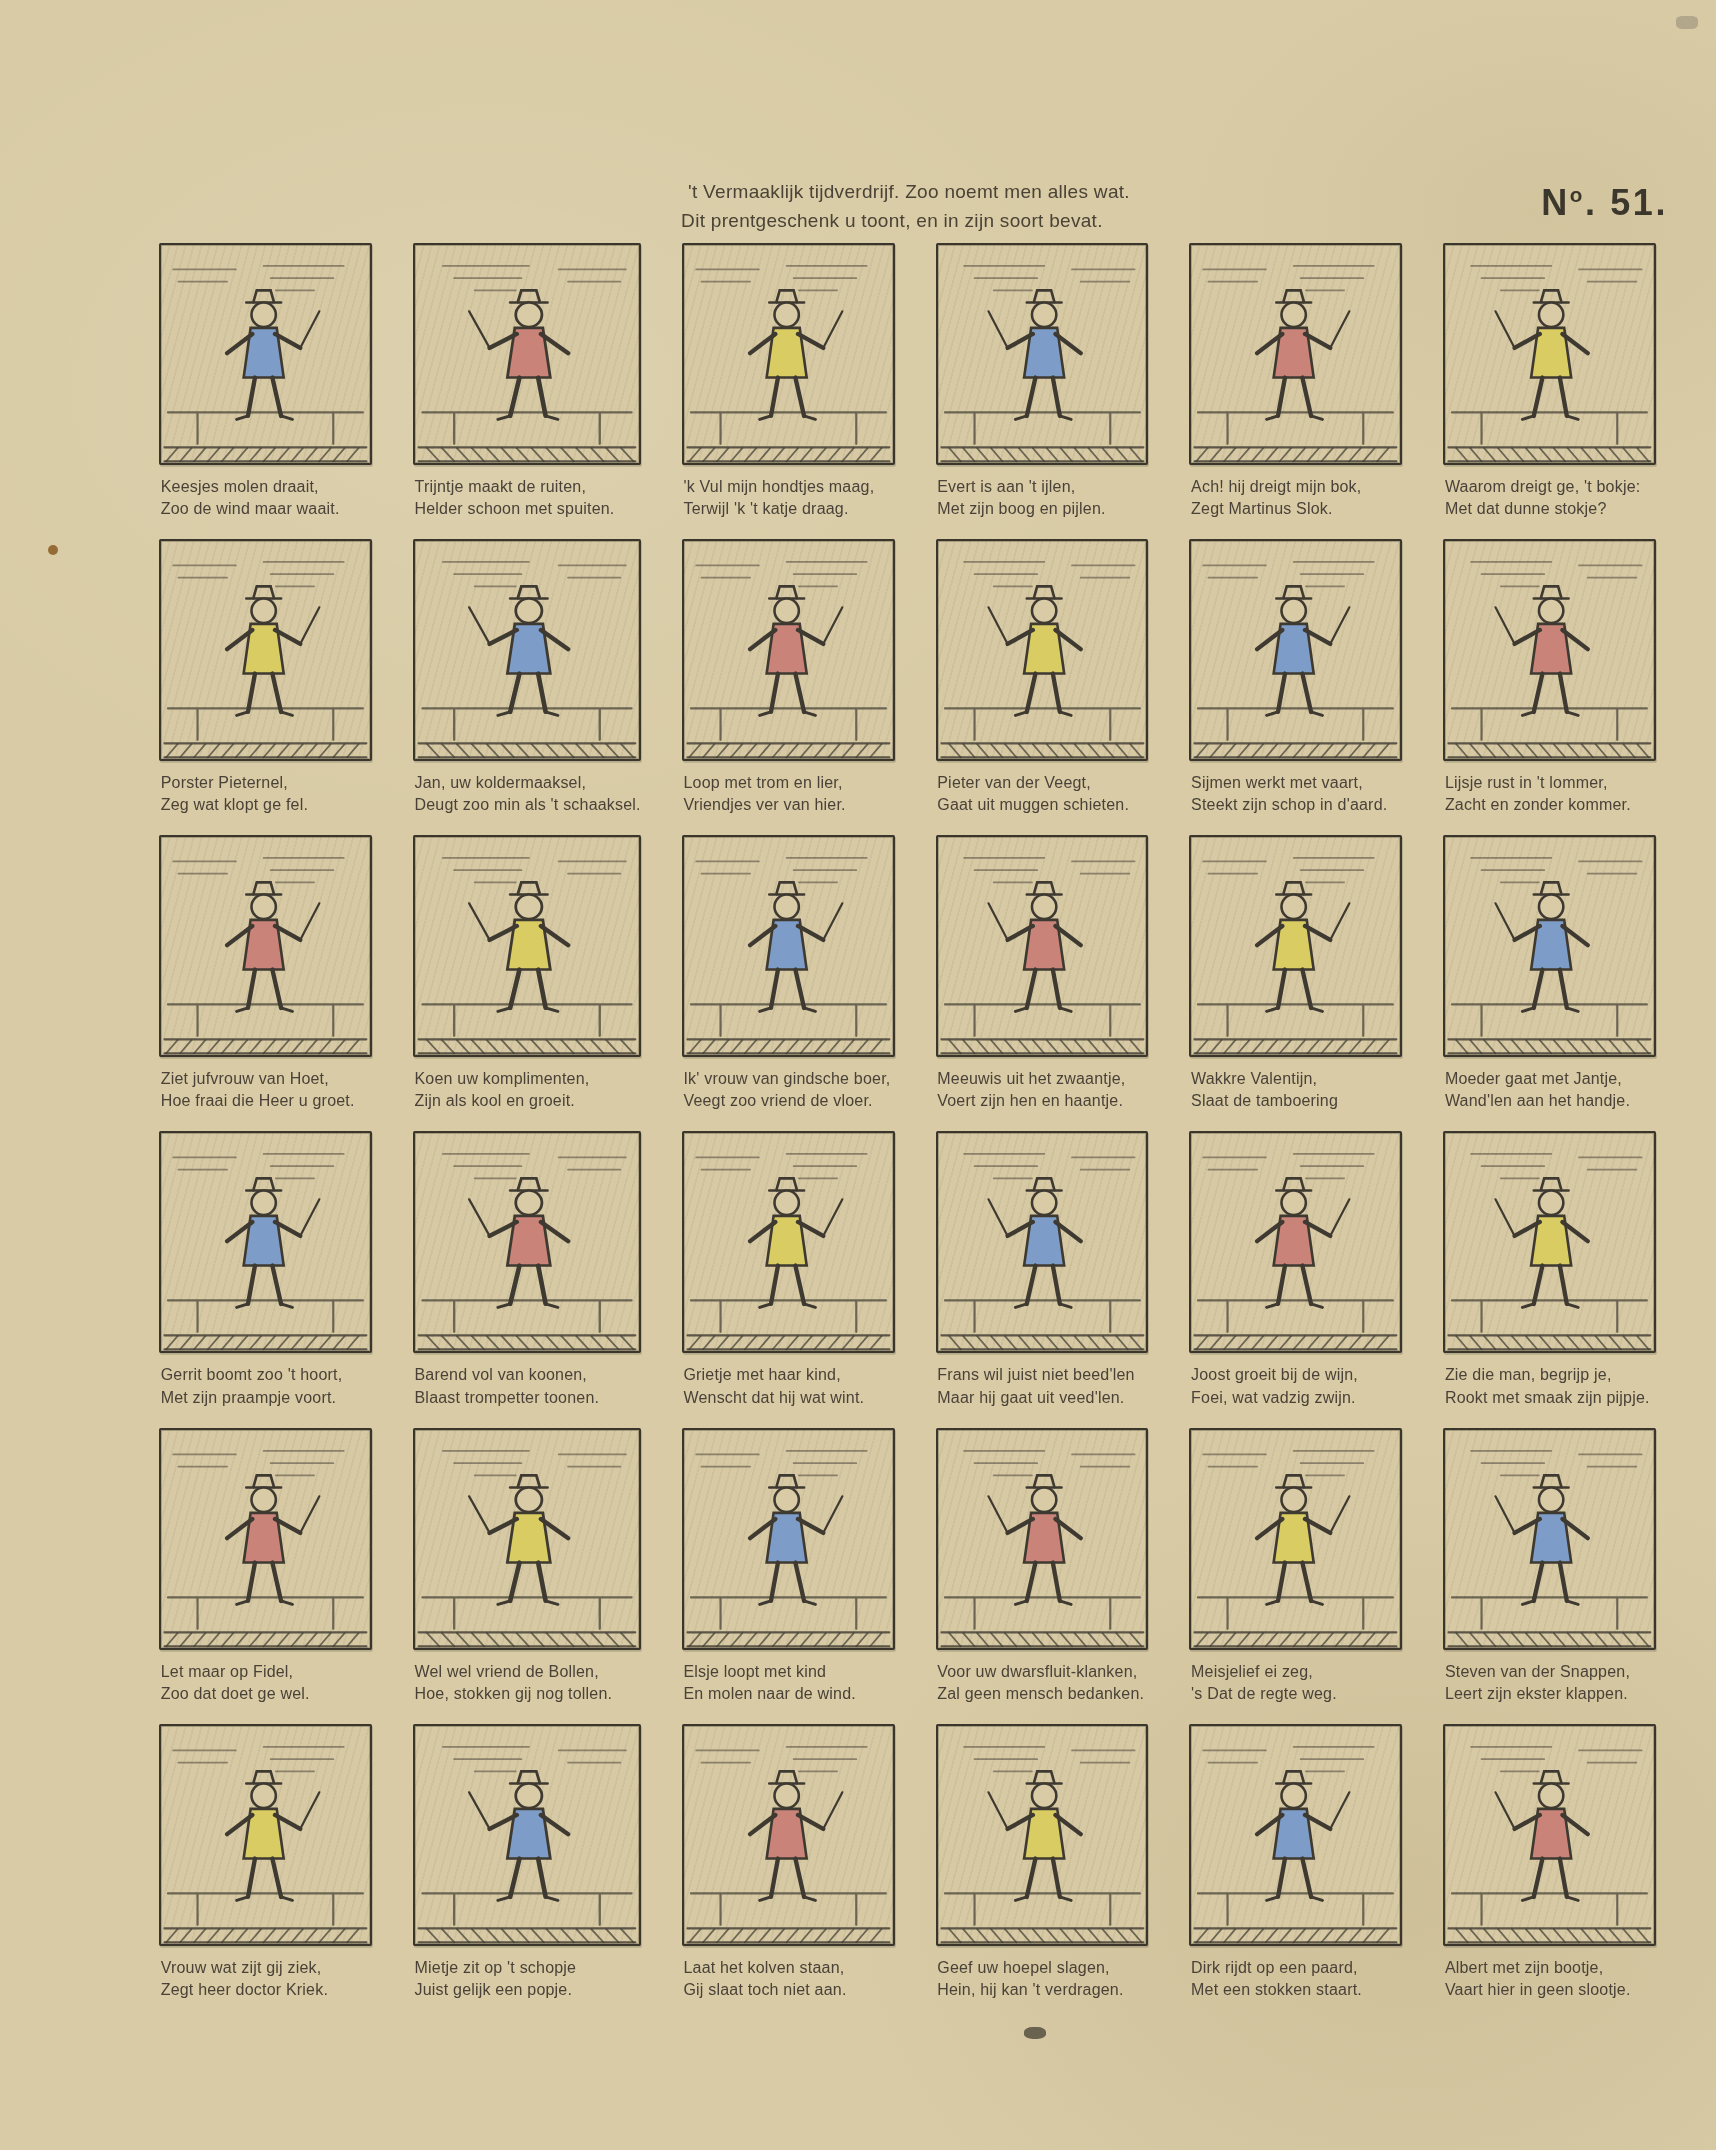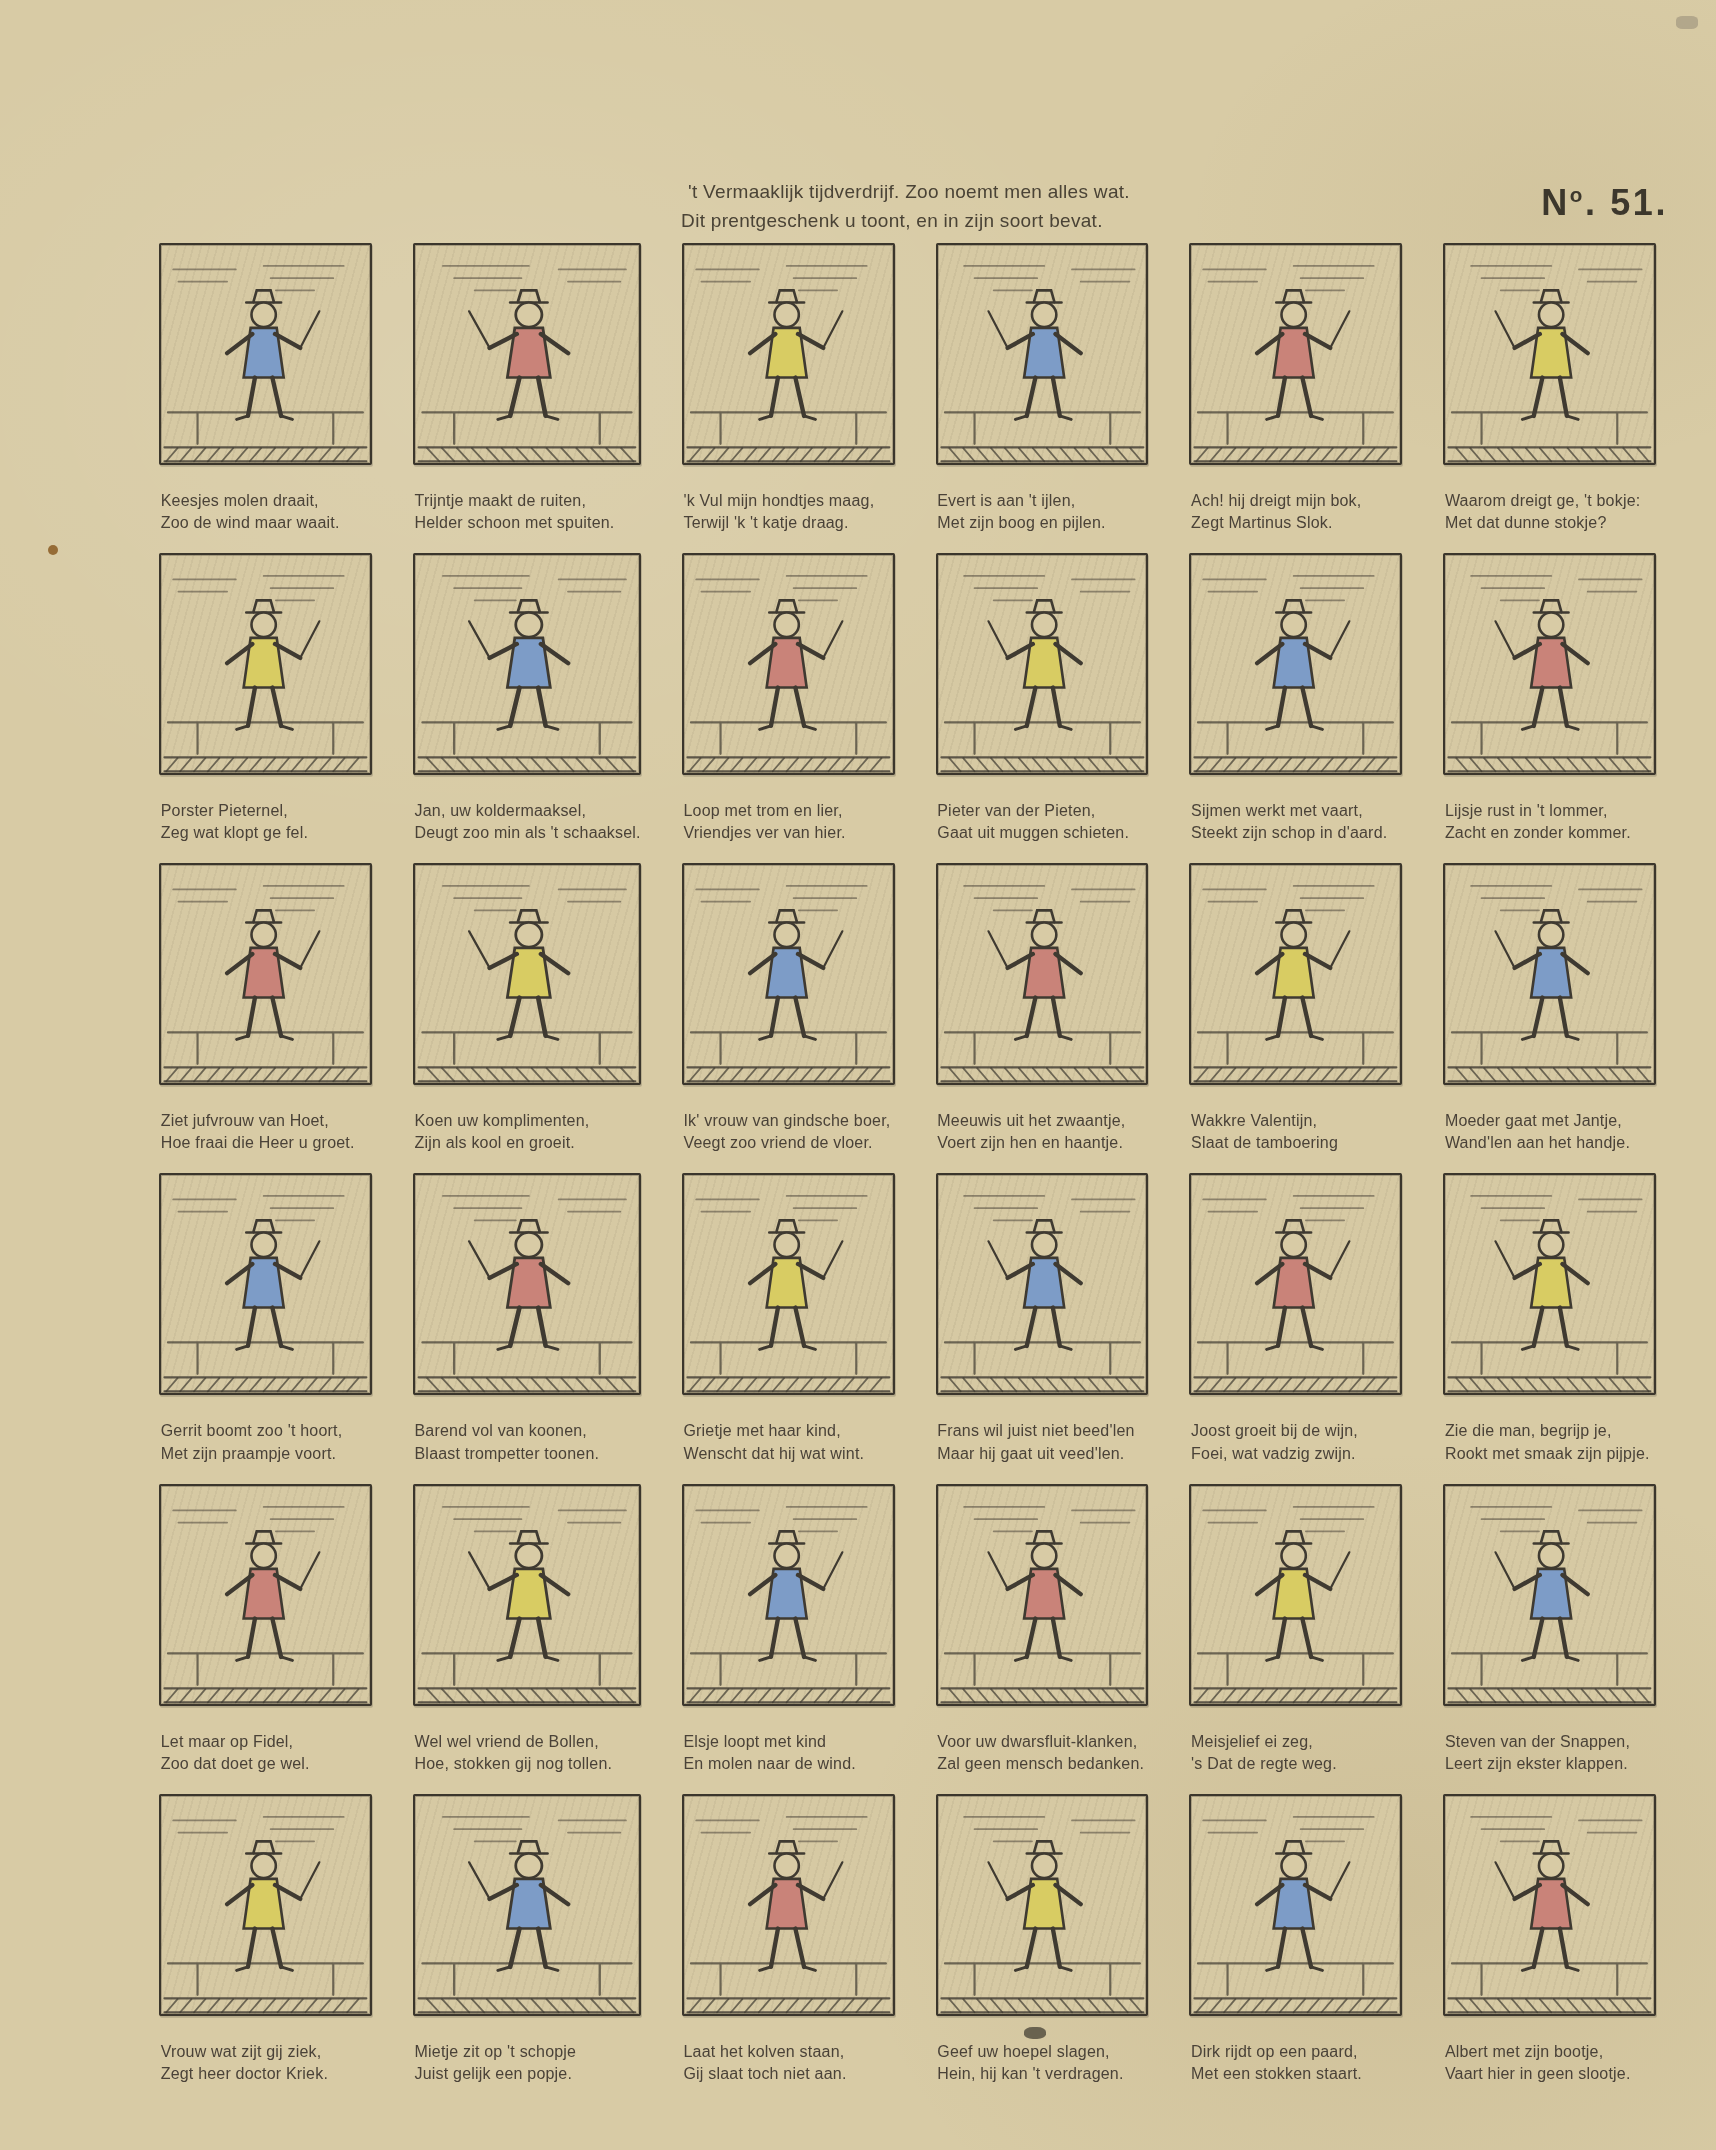--- a/index.html
+++ b/index.html
@@ -25,21 +25,21 @@
   .panel{display:flex;flex-direction:column;}
   .art{
     height:222px;position:relative;box-sizing:border-box;
     border:2.6px solid #3b362c;border-radius:1.7px;
     background:
       repeating-linear-gradient(105deg, rgba(70,60,45,0.06) 0 1.7px, transparent 1.7px 7.7px),
       #d6c9a3;
     box-shadow:inset 0 0 0 0.9px rgba(59,54,44,0.30), 0.9px 1.7px 0 rgba(59,54,44,0.22);
   }
   .art svg{width:100%;height:100%;display:block;}
-  .caption{margin-top:25px;padding-left:1.7px;font-size:16px;line-height:1.38;
+  .caption{margin-top:11px;padding-left:1.7px;font-size:16px;line-height:1.38;
     letter-spacing:0.2px;color:#4a4238;white-space:nowrap;}
   .speck{position:absolute;border-radius:50%;}
   .speck.s1{left:48px;top:545px;width:10.3px;height:10.3px;background:#8a5a22;opacity:.85;}
   .speck.s2{left:1024px;top:2027px;width:22.4px;height:12px;background:#3b362c;opacity:.7;border-radius:40%;}
   .speck.s3{left:1676px;top:15.5px;width:22.4px;height:13.8px;background:#8d8372;opacity:.5;border-radius:30%;}
 </style>
 </head>
 <body>
 
 <div class="page">
@@ -271,21 +271,21 @@
           <circle cx="118" cy="80" r="14" stroke-width="3" fill="#d8cba5"></circle>
           <path stroke-width="3" d="M103 95 L133 95 L141 152 L95 152 Z" fill="#d8cc63"></path>
           <path stroke-width="5" d="M105 102 L76 124 M131 102 L160 118"></path>
           <path stroke-width="2.5" d="M160 118 L182 76"></path>
           <path stroke-width="5" d="M108 152 L100 196 M128 152 L138 196"></path>
           <path stroke-width="3.5" d="M100 196 l-13 4 M138 196 l13 4"></path>
         </g>
       </svg>
     </div>
     <div class="caption">
-      <div>Pieter van der Pieten,</div>
+      <div>Pieter van der Veegt,</div>
       <div>Gaat uit muggen schieten.</div>
     </div>
   </div>
       <div class="panel">
     <div class="art" aria-label="Sijmen digging with his spade" title="Sijmen digging with his spade">
       <svg viewBox="0 0 240 250" preserveAspectRatio="none">
         <g stroke="#3f3a31" fill="none" stroke-linecap="round">
           <path stroke-width="2" opacity="0.5" d="M14 28 h72 M20 42 h56 M118 24 h92 M126 38 h72 M132 52 h44"></path>
           <path stroke-width="2.5" opacity="0.7" d="M8 192 H232 M42 192 V228 M198 192 V228"></path>
           <path stroke-width="2.5" opacity="0.8" d="M4 232 H236 M4 248 H236"></path>

